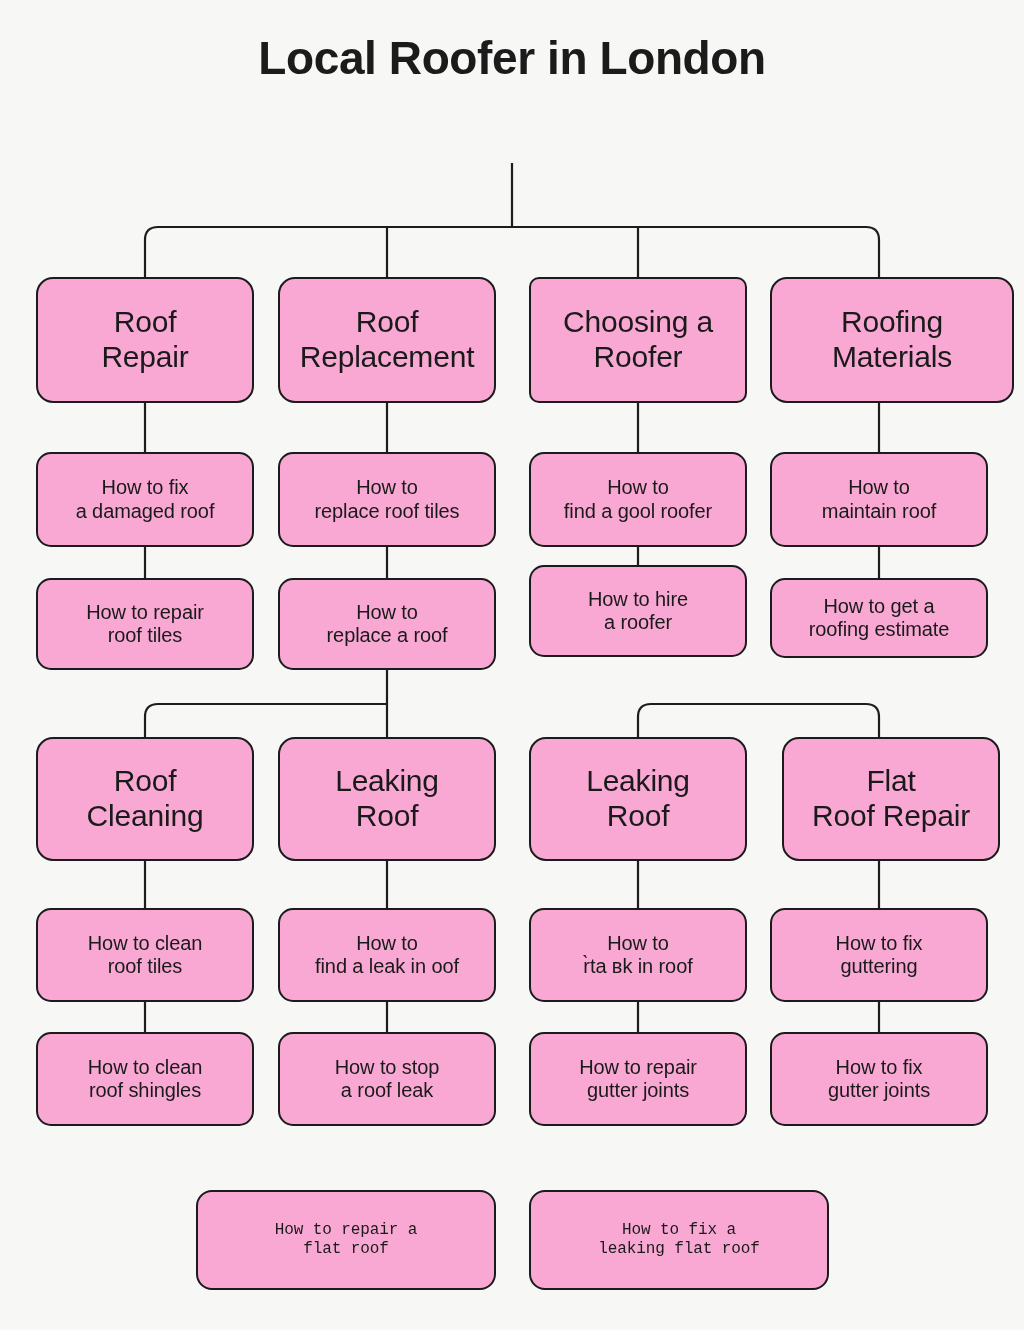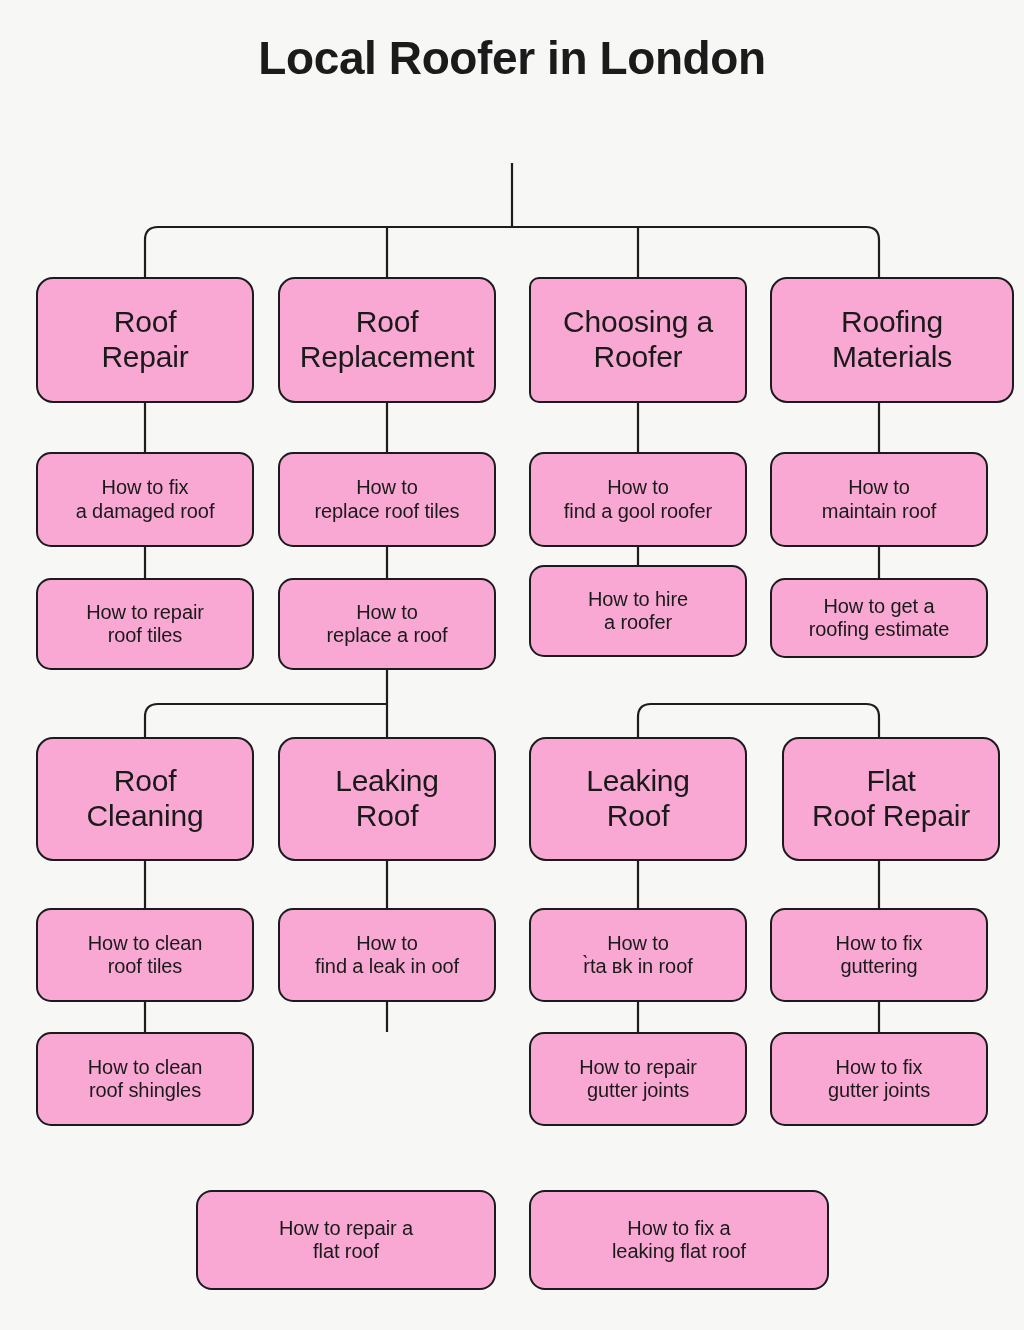--- a/index.html
+++ b/index.html
@@ -83,21 +83,22 @@
   }
   .node.leaf .node-label {
     font-size: 20px;
     font-weight: 400;
     letter-spacing: -0.1px;
   }
   .node.orphan {
     border-radius: 16px;
   }
   .node.orphan .node-label {
-    font-size: 20px;
+    font-size: 16px;
+    font-family: Liberation Mono, monospace;
   }
 </style>
 </head>
 <body>
 
 <div id="diagram-root">
 
   <div class="title-block">
     <span class="title-line">Local Roofer in London</span>
   </div>
@@ -224,20 +225,24 @@
   </div>
   <div class="node leaf" style="left:770px; top:908px; width:218px; height:94px;">
     <span class="node-label">How to fix
 guttering</span>
   </div>
 
   <div class="node leaf" style="left:36px; top:1032px; width:218px; height:94px;">
     <span class="node-label">How to clean
 roof shingles</span>
   </div>
+  <div class="node leaf" style="left:278px; top:1032px; width:218px; height:94px;">
+    <span class="node-label">How to stop
+a roof leak</span>
+  </div>
   <div class="node leaf" style="left:529px; top:1032px; width:218px; height:94px;">
     <span class="node-label">How to repair
 gutter joints</span>
   </div>
   <div class="node leaf" style="left:770px; top:1032px; width:218px; height:94px;">
     <span class="node-label">How to fix
 gutter joints</span>
   </div>
 
   <div class="node orphan leaf" style="left:196px; top:1190px; width:300px; height:100px;">

